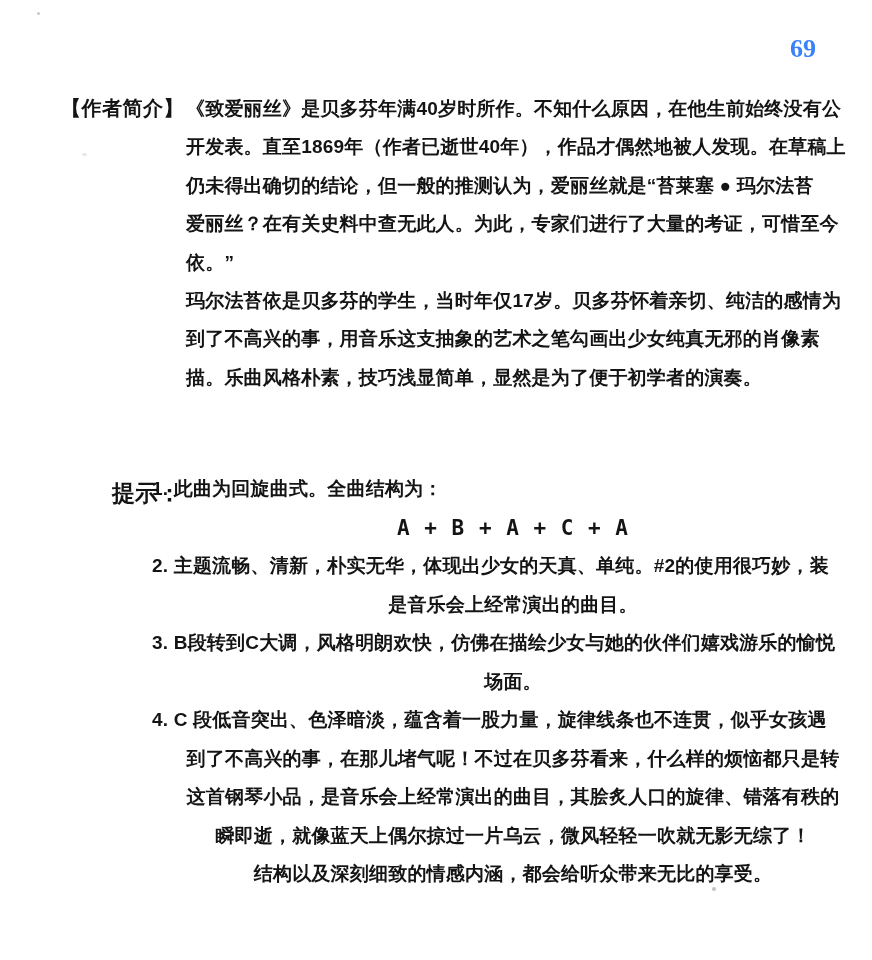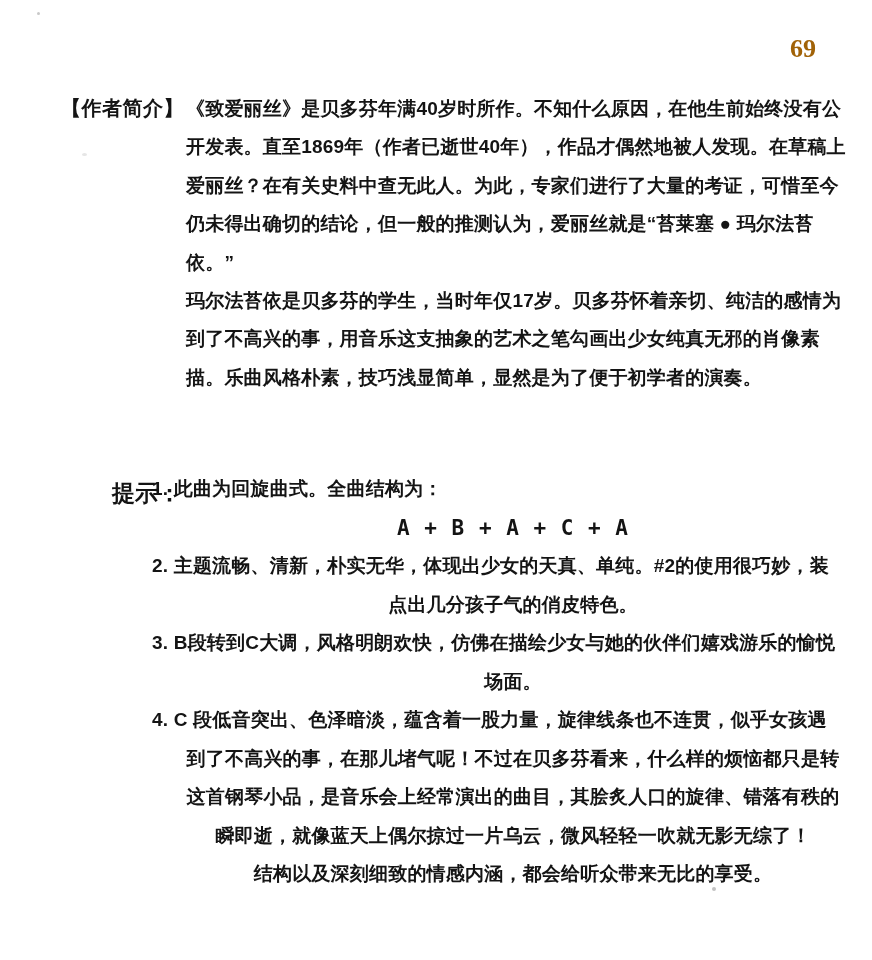--- a/index.html
+++ b/index.html
@@ -13,21 +13,21 @@
     font-family: "Liberation Sans", sans-serif;
     color: #141414;
   }
   .page-number {
     position: absolute;
     top: 34px;
     left: 790px;
     font-family: "Liberation Serif", serif;
     font-size: 26px;
     font-weight: 600;
-    color: #a16207;
+    color: #3b82f6;
   }
   .section-label {
     position: absolute;
     top: 95px;
     left: 61px;
     font-size: 20px;
     font-weight: bold;
     letter-spacing: 0.5px;
     white-space: nowrap;
     font-family: Liberation Mono, monospace;
@@ -89,36 +89,36 @@
 
 <div class="page">
 
   <div class="page-number">69</div>
 
   <section>
     <div class="section-label">【作者简介】</div>
     <div class="body-col">
       <div class="b-line">《致爱丽丝》是贝多芬年满40岁时所作。不知什么原因，在他生前始终没有公</div>
       <div class="b-line">开发表。直至1869年（作者已逝世40年），作品才偶然地被人发现。在草稿上</div>
+      <div class="b-line">仍未得出确切的结论，但一般的推测认为，爱丽丝就是“苔莱塞 ● 玛尔法苔</div>
       <div class="b-line">爱丽丝？在有关史料中查无此人。为此，专家们进行了大量的考证，可惜至今</div>
-      <div class="b-line">仍未得出确切的结论，但一般的推测认为，爱丽丝就是“苔莱塞 ● 玛尔法苔</div>
       <div class="b-line">依。”</div>
       <div class="b-line">玛尔法苔依是贝多芬的学生，当时年仅17岁。贝多芬怀着亲切、纯洁的感情为</div>
       <div class="b-line">到了不高兴的事，用音乐这支抽象的艺术之笔勾画出少女纯真无邪的肖像素</div>
       <div class="b-line">描。乐曲风格朴素，技巧浅显简单，显然是为了便于初学者的演奏。</div>
     </div>
   </section>
 
   <section>
     <div class="tips-label">提示：</div>
     <div class="tips-col">
       <div class="t-line">1. 此曲为回旋曲式。全曲结构为：</div>
       <div class="t-line indent formula">A + B + A + C + A</div>
       <div class="t-line">2. 主题流畅、清新，朴实无华，体现出少女的天真、单纯。#2的使用很巧妙，装</div>
-      <div class="t-line indent">点出几分孩子气的俏皮特色。</div>
+      <div class="t-line indent">是音乐会上经常演出的曲目。</div>
       <div class="t-line">3. B段转到C大调，风格明朗欢快，仿佛在描绘少女与她的伙伴们嬉戏游乐的愉悦</div>
       <div class="t-line indent">场面。</div>
       <div class="t-line">4. C 段低音突出、色泽暗淡，蕴含着一股力量，旋律线条也不连贯，似乎女孩遇</div>
       <div class="t-line indent">到了不高兴的事，在那儿堵气呢！不过在贝多芬看来，什么样的烦恼都只是转</div>
       <div class="t-line indent">这首钢琴小品，是音乐会上经常演出的曲目，其脍炙人口的旋律、错落有秩的</div>
       <div class="t-line indent">瞬即逝，就像蓝天上偶尔掠过一片乌云，微风轻轻一吹就无影无综了！</div>
       <div class="t-line indent">结构以及深刻细致的情感内涵，都会给听众带来无比的享受。</div>
     </div>
   </section>
 

